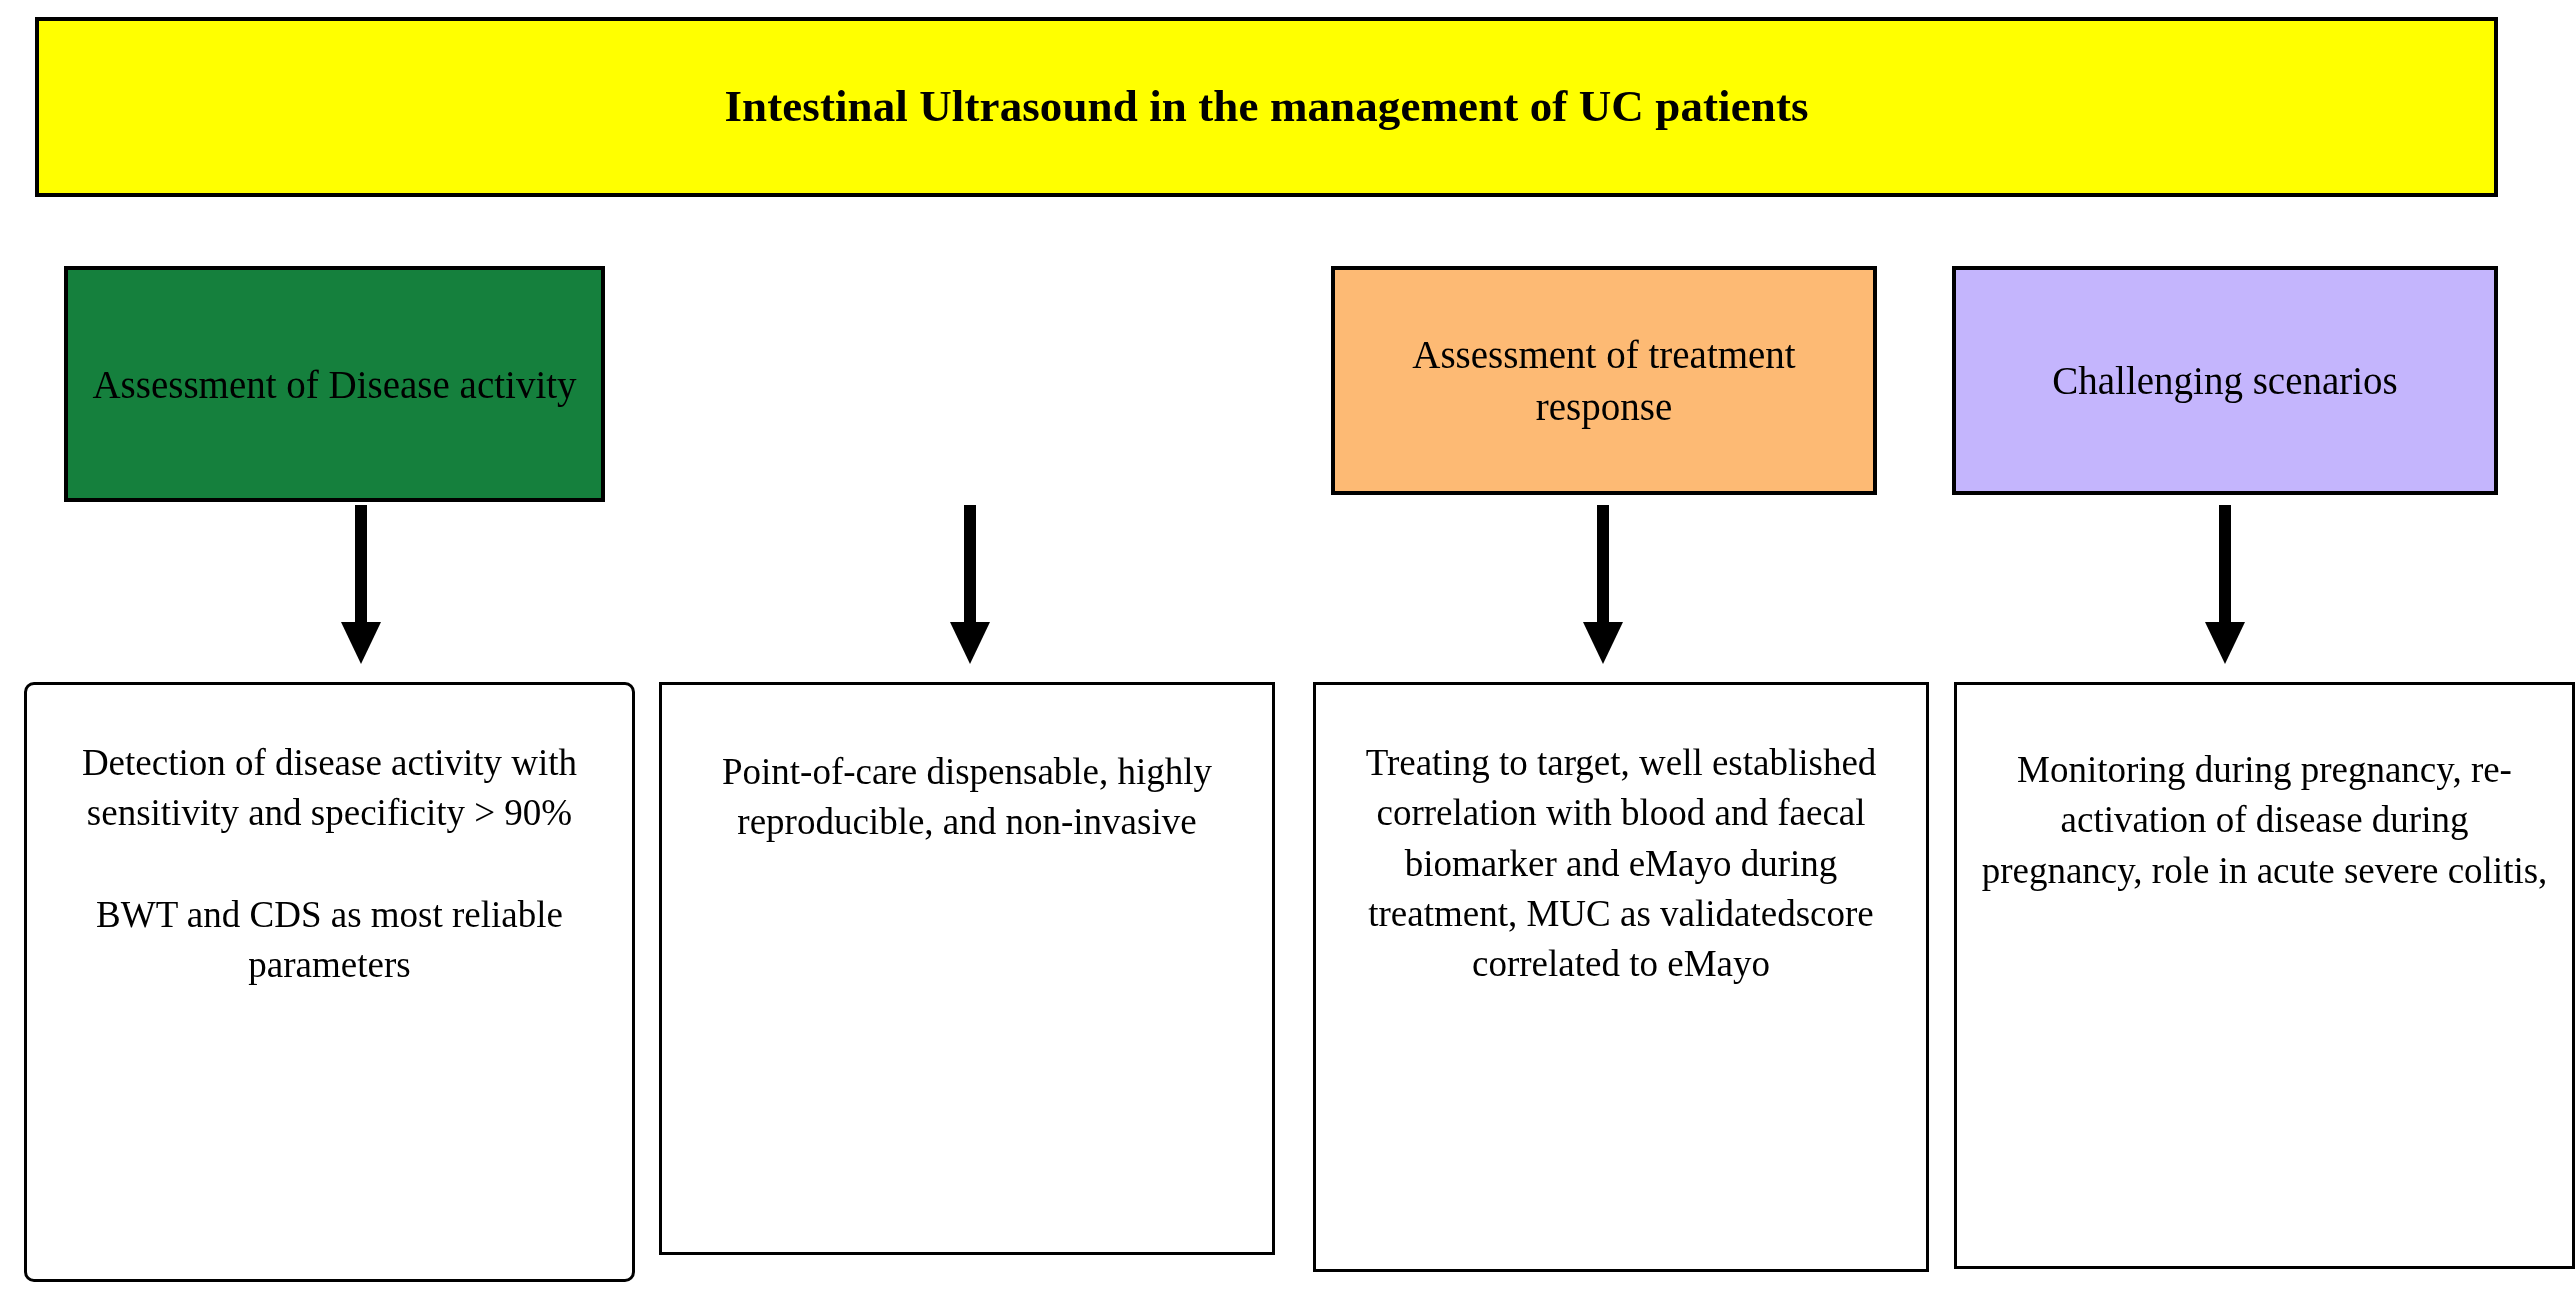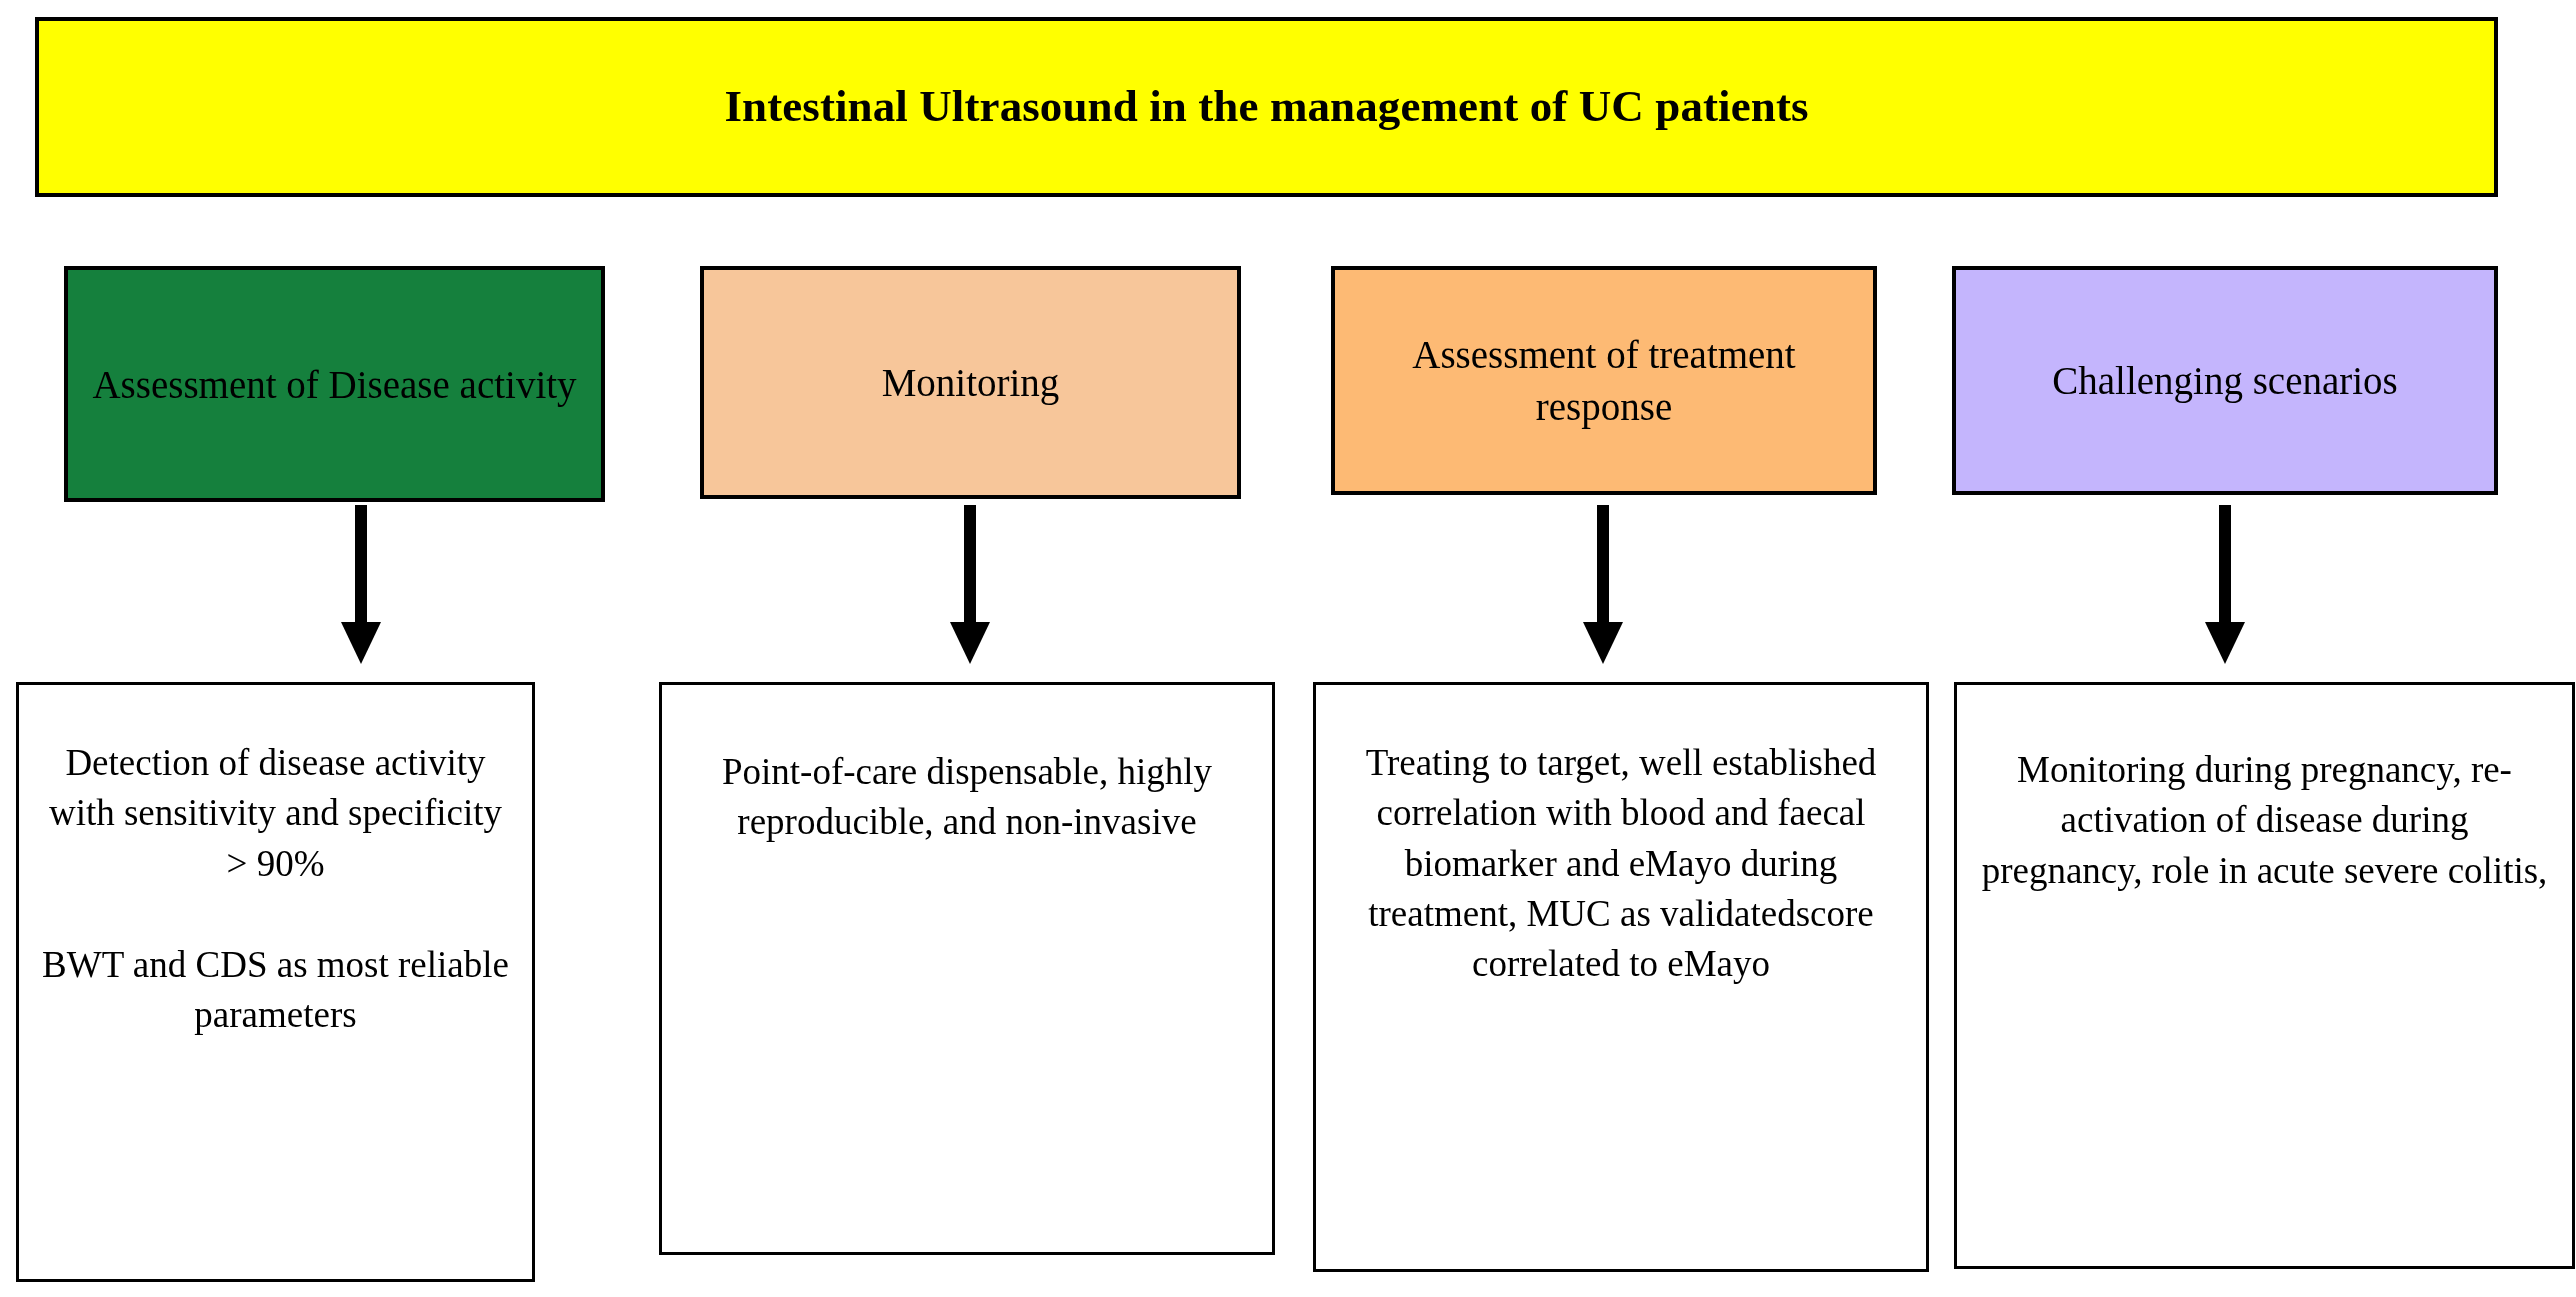--- a/index.html
+++ b/index.html
@@ -129,44 +129,41 @@
     margin: 0;
     font-size: 37px;
     line-height: 1.36;
     text-align: center;
   }
   .detail-box p + p {
     margin-top: 51px;
     font-family: Liberation Serif, serif;
   }
 
-  .detail-box.det-1 { left: 16px;   width: 519px; height: 600px; }
+  .detail-box.det-1 { left: 24px;   width: 611px; height: 600px; border-radius: 10px; }
   .detail-box.det-2 { left: 659px;  width: 616px; height: 573px; }
   .detail-box.det-3 { left: 1313px; width: 616px; height: 590px; }
   .detail-box.det-4 { left: 1954px; width: 621px; height: 587px; }
 
   .detail-box.det-2 { padding-top: 62px; }
   .detail-box.det-4 { padding-top: 60px; }
 </style>
 </head>
 <body>
 
 <div id="title-banner" style="background: rgb(255, 255, 0); border-color: rgb(0, 0, 0);">
   <div class="title-text">Intestinal Ultrasound in the management of UC patients</div>
 </div>
 
 <div id="category-row">
 
   <div class="category-box cat-1" style="background: #15803d;">
     <div class="cat-label">Assessment of Disease activity</div>
   </div>
 
-  <div class="category-box cat-2" style="background: rgb(247, 198, 154);">
-    <div class="cat-label">Monitoring</div>
-  </div>
 
   <div class="category-box cat-3" style="background: #fdba74;">
     <div class="cat-label">Assessment of treatment response</div>
   </div>
 
   <div class="category-box cat-4" style="background: #c4b5fd;">
     <div class="cat-label">Challenging scenarios</div>
   </div>
 
 </div>

